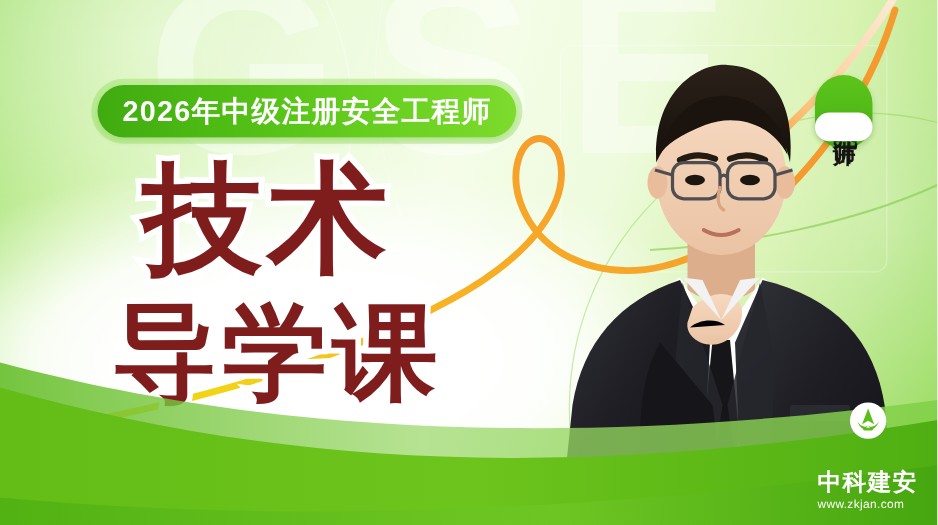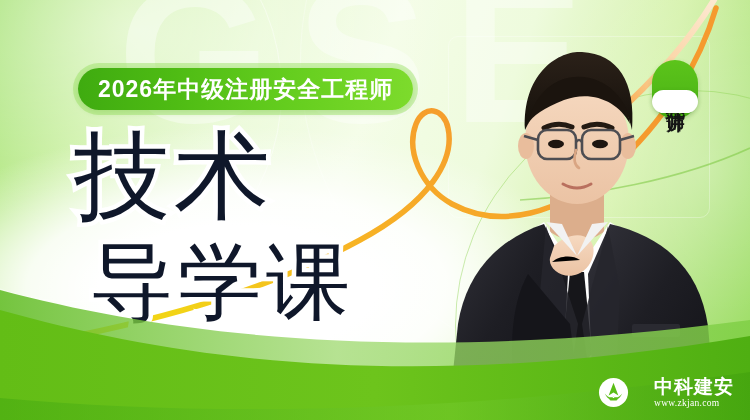--- a/index.html
+++ b/index.html
@@ -65,24 +65,25 @@
     box-shadow:0 0 0 5px rgba(150,225,95,0.45), 0 2px 6px rgba(60,130,20,0.25);
   }
   .badge-text{
     color:#ffffff;font-size:23px;font-weight:bold;letter-spacing:1px;
     white-space:nowrap;line-height:1;
   }
 
   
   .title-wrap{position:absolute;left:74px;top:128px;}
   .title-l1,.title-l2{
-    font-weight:normal;color:#0f172a;line-height:1;white-space:nowrap;
+    font-weight:bold;color:#7f1d1d;line-height:1;white-space:nowrap;
     -webkit-text-stroke:9px #ffffff;
     paint-order:stroke fill;
     letter-spacing:4px;
+    text-align:center;
   }
   .title-l1{font-size:96px;}
   .title-l2{font-size:84px;margin-top:16px;margin-left:16px;}
 
   
   .person{
     position:absolute;left:432px;top:24px;width:290px;height:396px;
   }
 
   
@@ -113,27 +114,27 @@
     writing-mode:vertical-rl;text-orientation:upright;
     letter-spacing:3px;line-height:1.05;
   }
 
   
   .waves{position:absolute;left:0;bottom:0;width:750px;height:140px;}
 
   
   .logo{
     position:absolute;right:16px;bottom:12px;
-    display:flex;align-items:center;gap:25px;
+    display:flex;align-items:center;gap:25px;flex-direction:column;
   }
   .logo-mark{width:31px;height:31px;flex:0 0 auto;}
   .logo-txt{display:flex;flex-direction:column;line-height:1;}
   .logo-name{color:#ffffff;font-size:19px;font-weight:bold;letter-spacing:1px;}
   .logo-url{color:#ffffff;font-size:9.5px;letter-spacing:0.3px;margin-top:3px;
-    font-family:Liberation Serif, serif;}
+    font-family:Liberation Sans, sans-serif;}
 </style>
 </head>
 <body>
 
 <div id="poster">
 
   <div class="bg-base"></div>
   <div class="bg-topglow"></div>
 
   <div class="wm-ring r1"></div>

